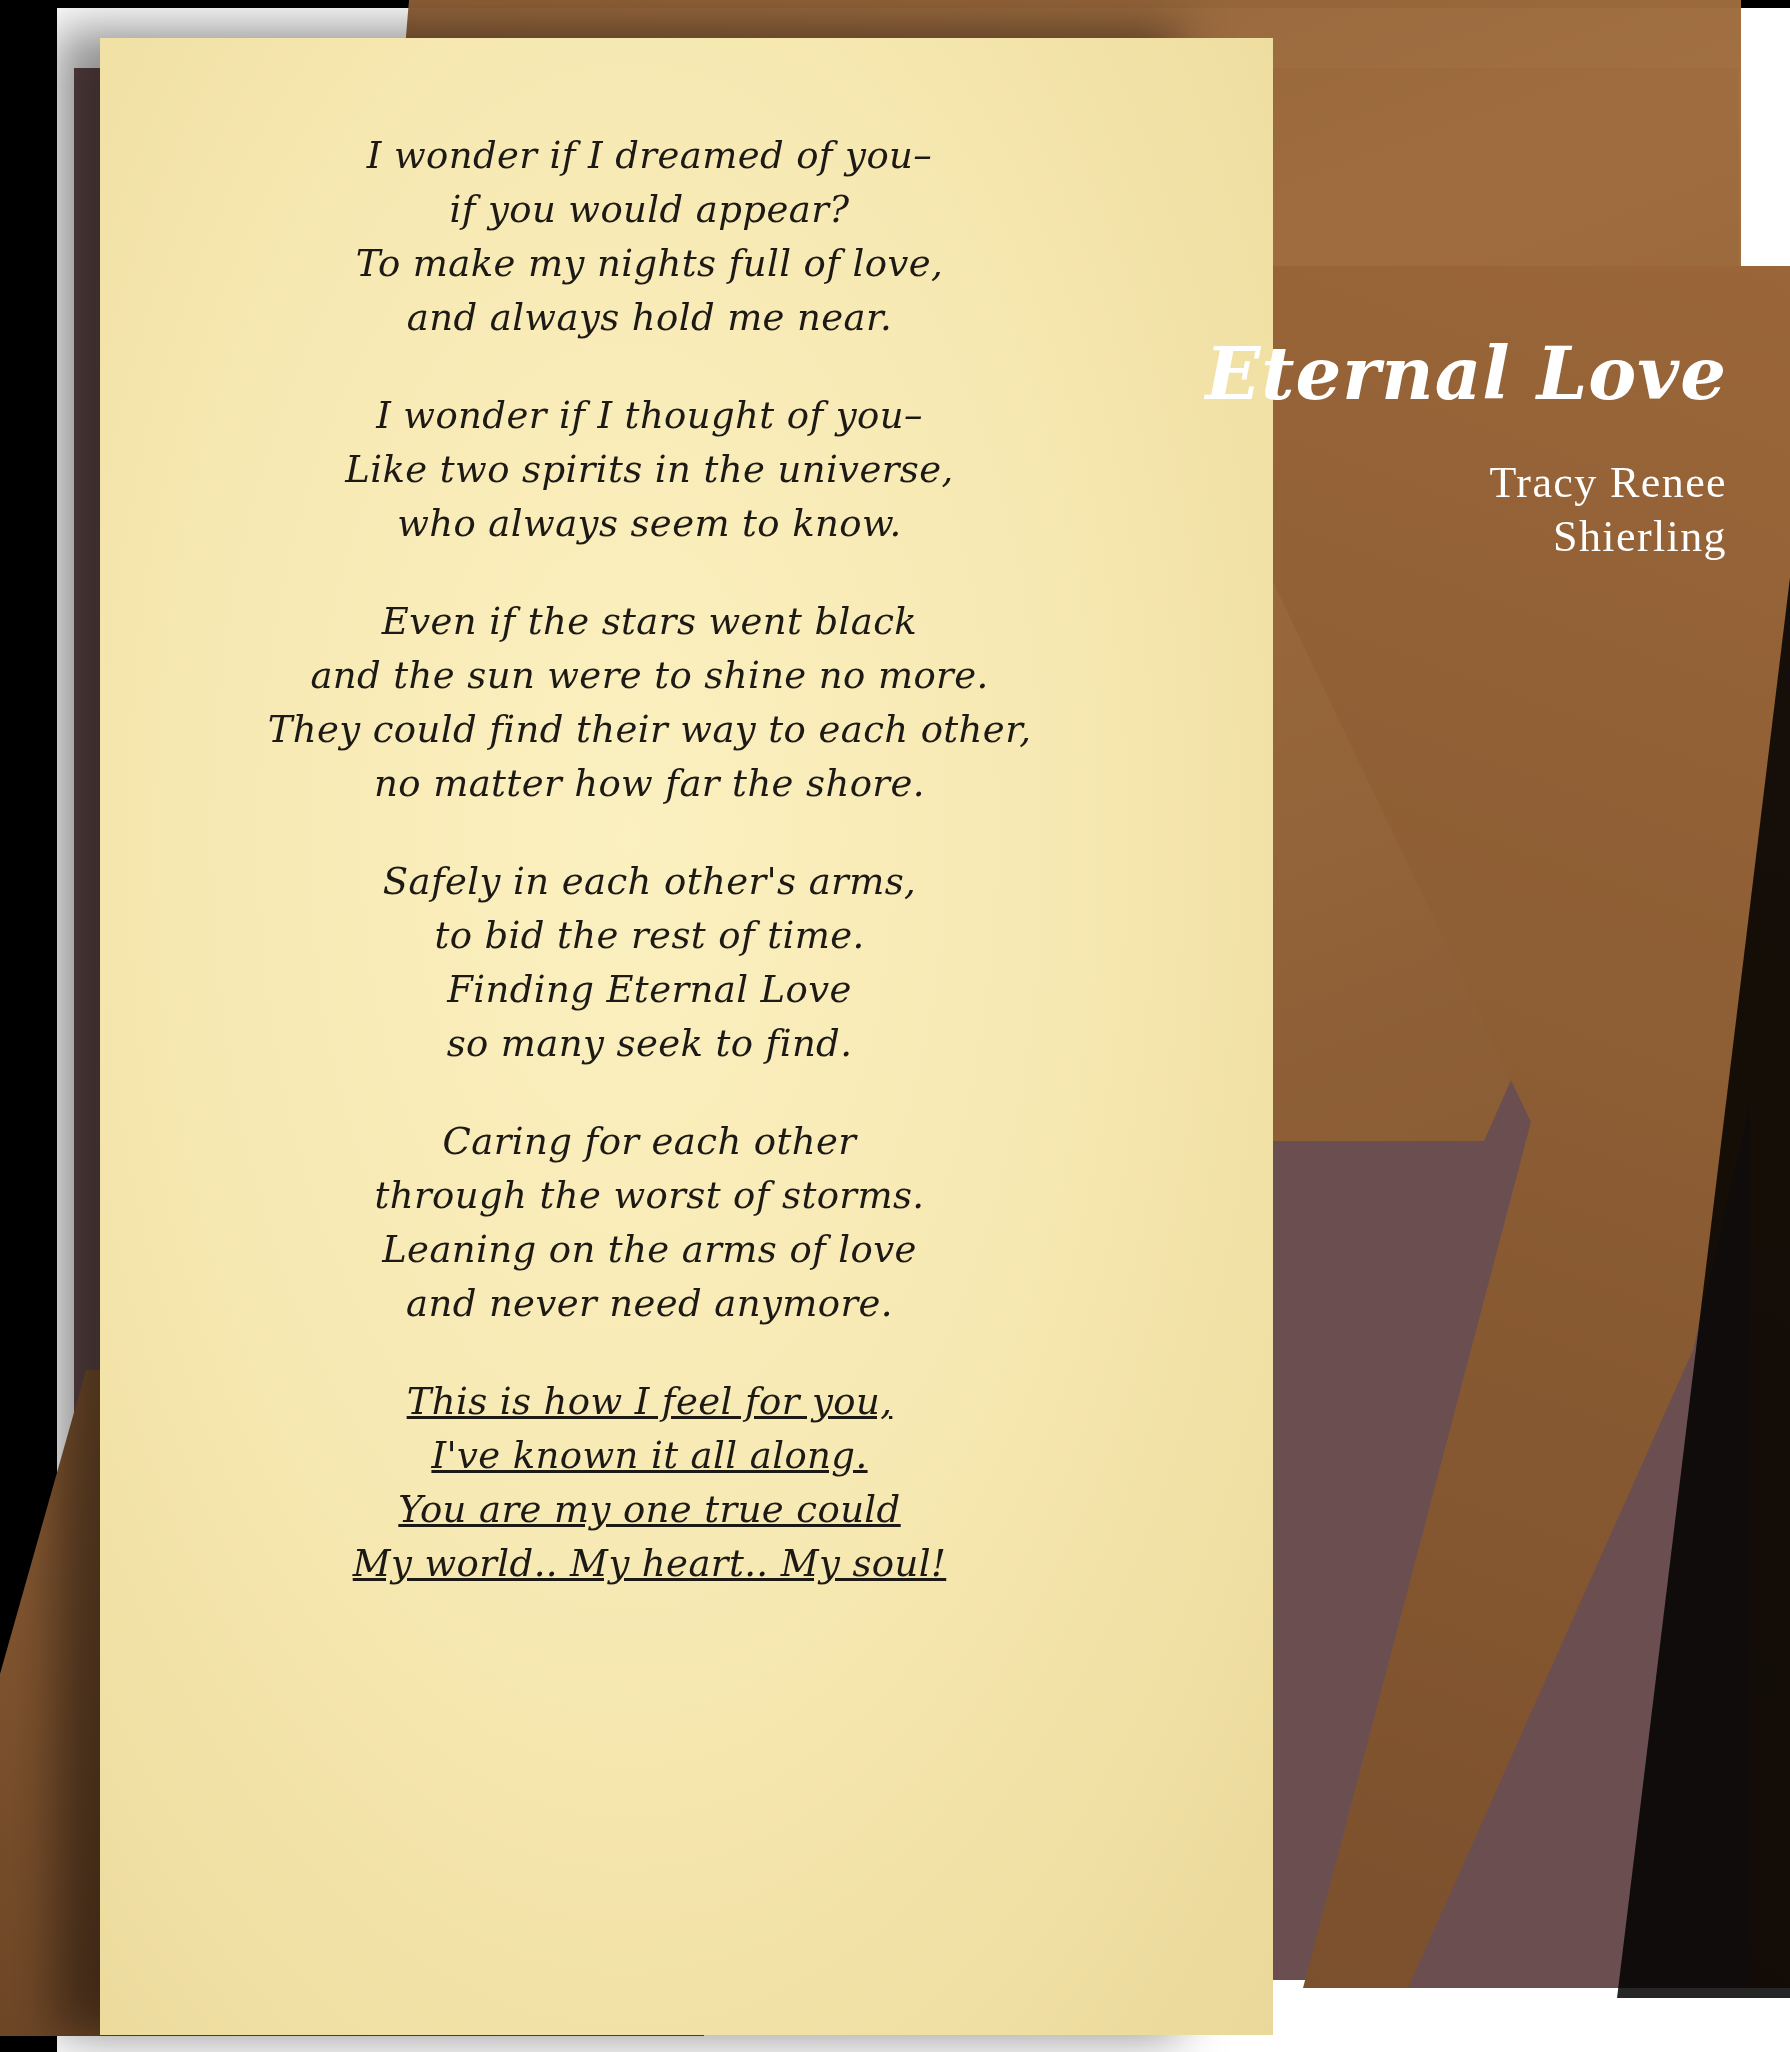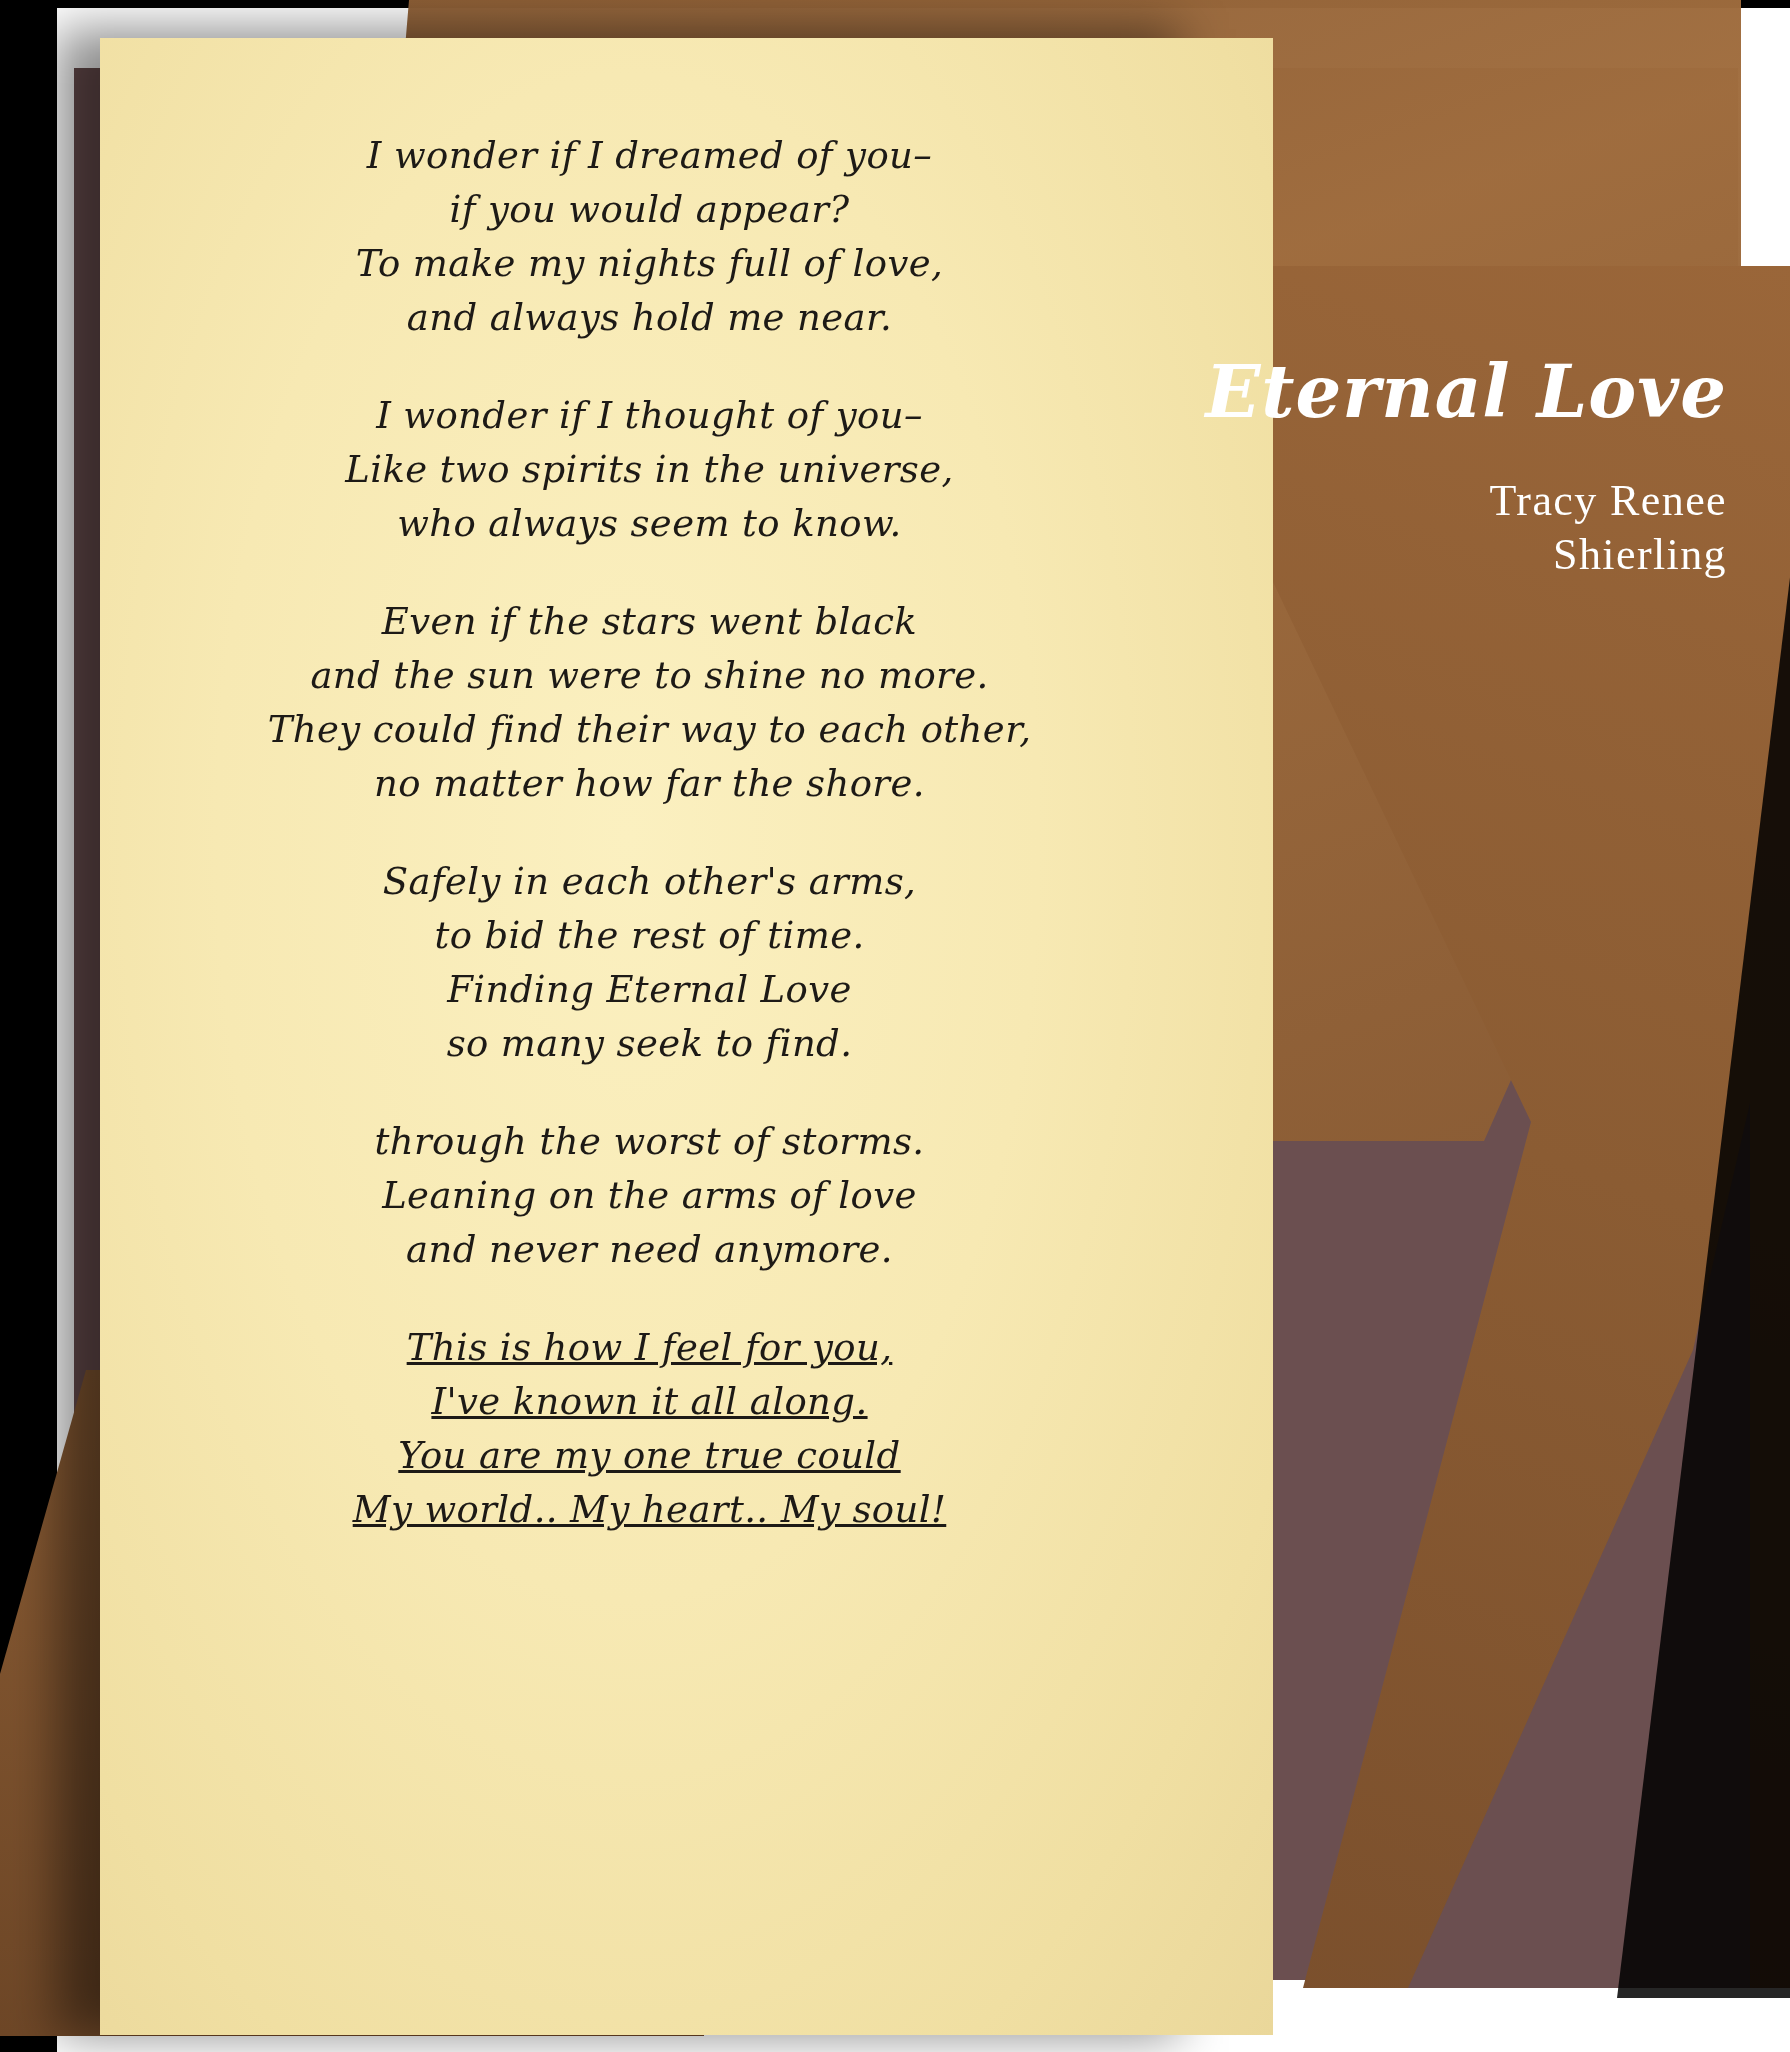--- a/index.html
+++ b/index.html
@@ -133,21 +133,21 @@
     margin: 0 0 44px 0;
     padding: 0;
   }
   .stanza:last-child { margin-bottom: 0; text-decoration: underline; }
   .line { display: block; white-space: nowrap; }
 
   
   .title-block {
     position: absolute;
     left: 1194px;
-    top: 356px;
+    top: 338px;
     width: 533px;
     text-align: right;
     padding-right: 38px;
   }
   .poem-title {
     font-family: "DejaVu Serif", serif;
     font-style: italic;
     font-weight: bold;
     font-size: 72px;
     color: #ffffff;
@@ -199,20 +199,21 @@
           <span class="line">They could find their way to each other,</span>
           <span class="line">no matter how far the shore.</span>
         </div>
         <div class="stanza">
           <span class="line">Safely in each other's arms,</span>
           <span class="line">to bid the rest of time.</span>
           <span class="line">Finding Eternal Love</span>
           <span class="line">so many seek to find.</span>
         </div>
         <div class="stanza">
+          <span class="line">Caring for each other</span>
           <span class="line">through the worst of storms.</span>
           <span class="line">Leaning on the arms of love</span>
           <span class="line">and never need anymore.</span>
         </div>
         <div class="stanza">
           <span class="line">This is how I feel for you,</span>
           <span class="line">I've known it all along.</span>
           <span class="line">You are my one true could</span>
           <span class="line">My world.. My heart.. My soul!</span>
         </div>

